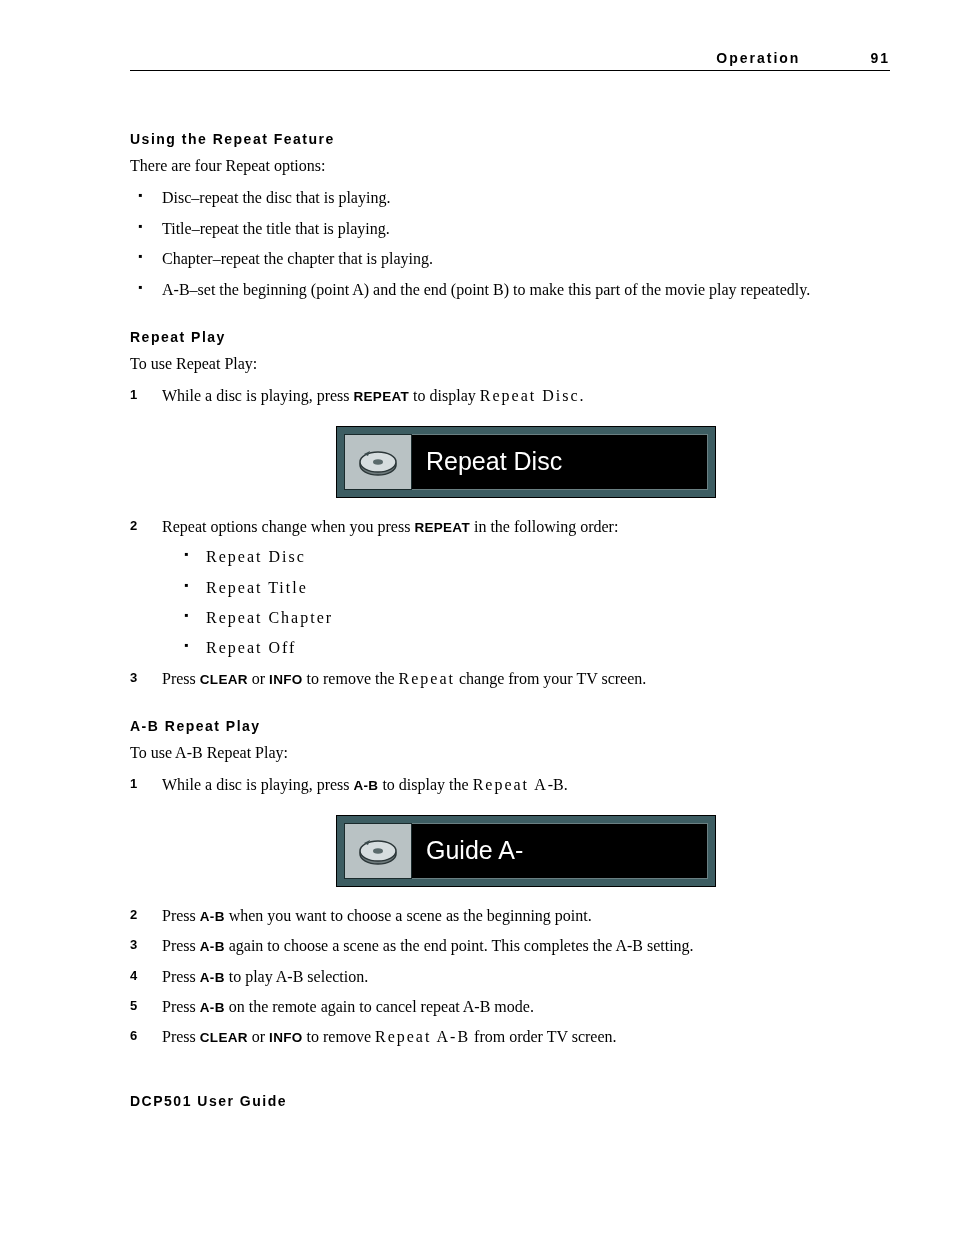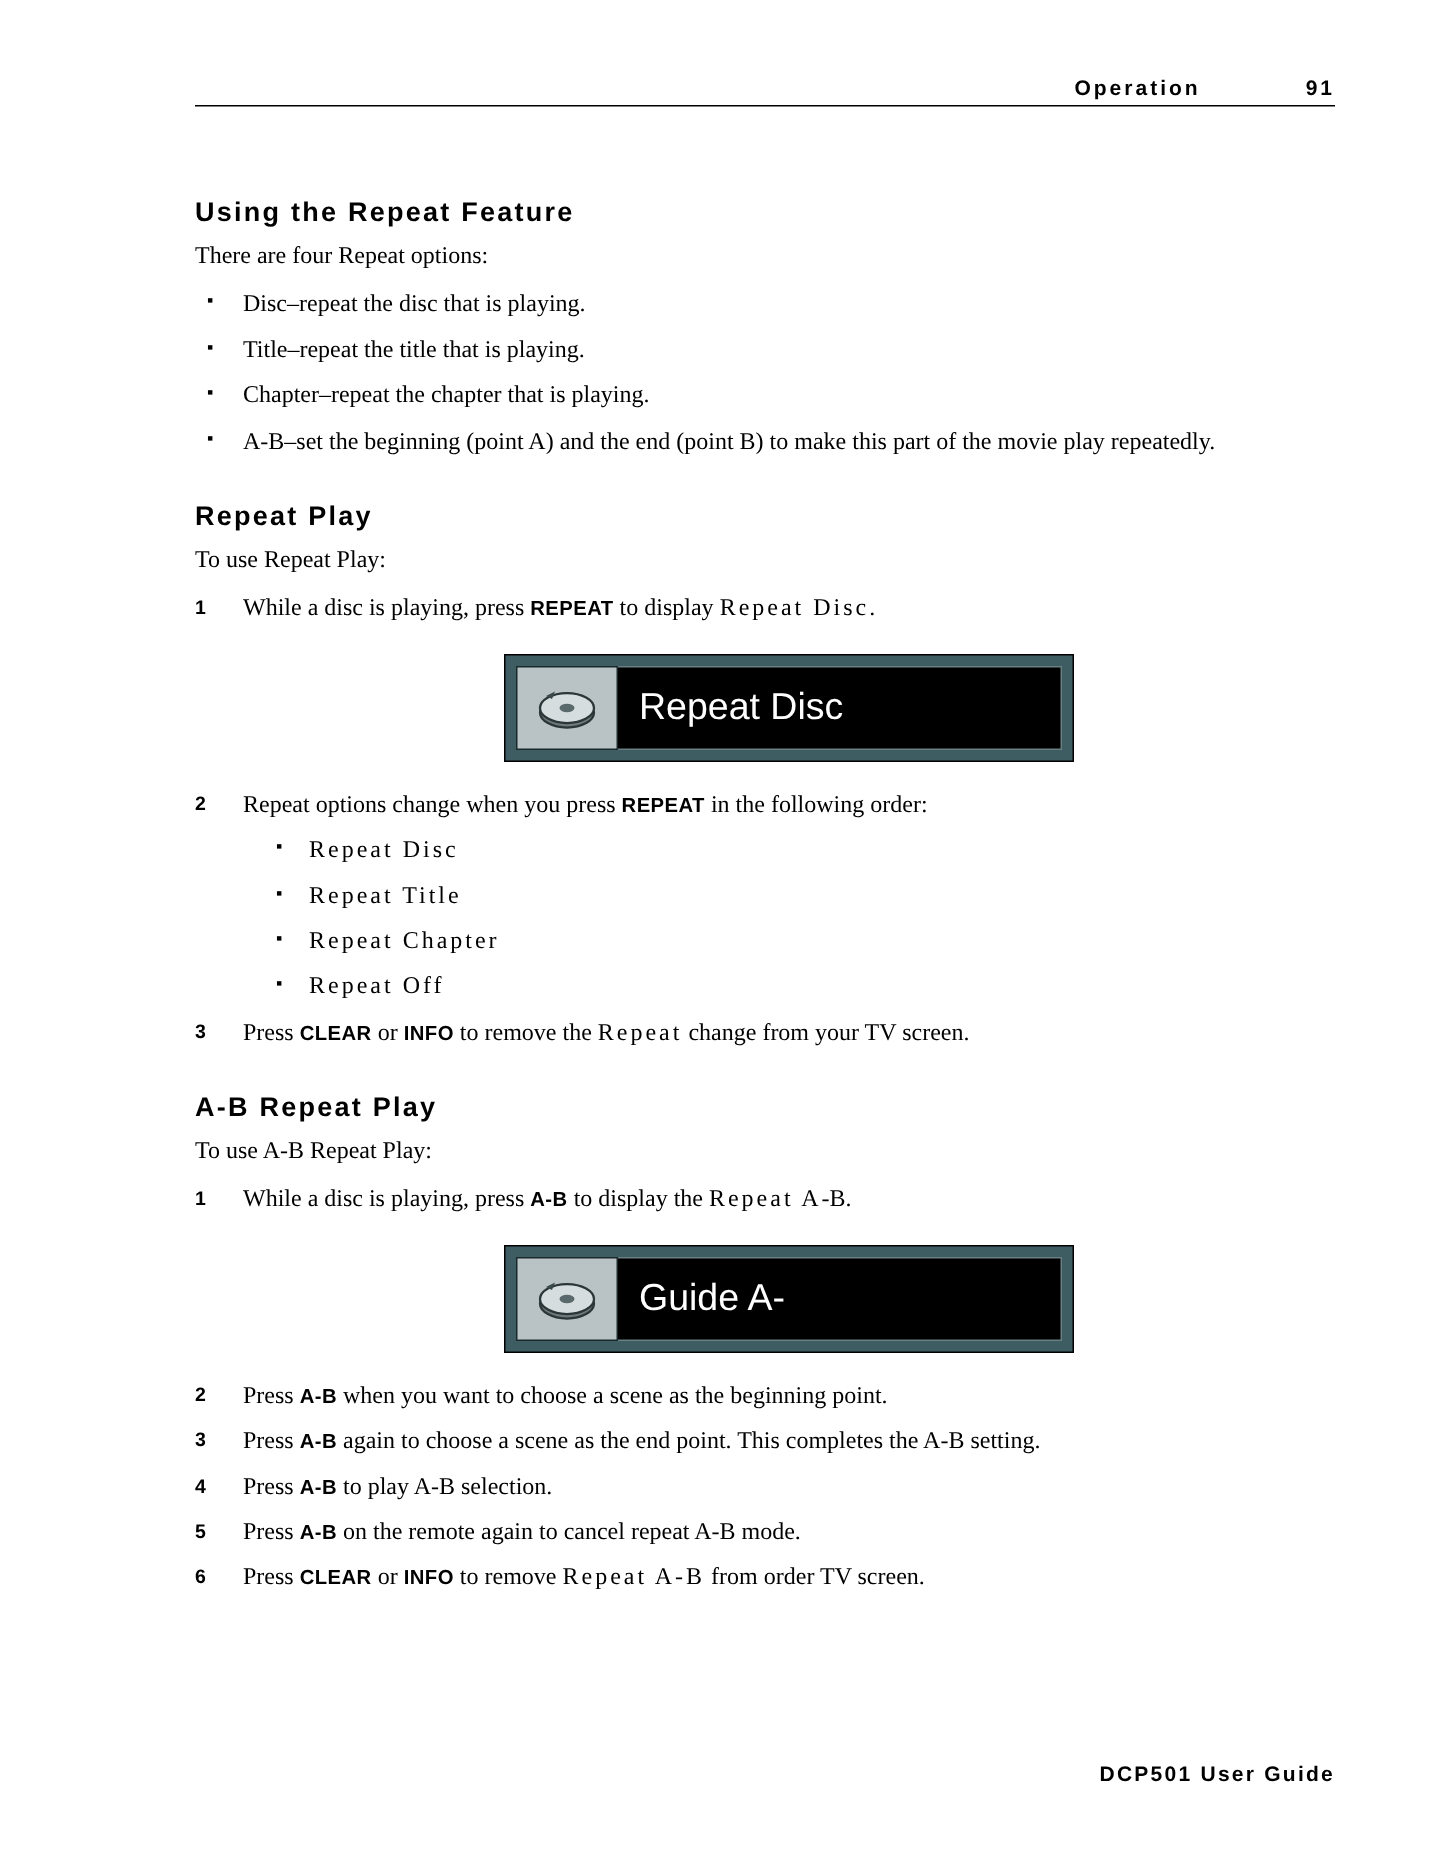--- a/index.html
+++ b/index.html
@@ -24,21 +24,21 @@
     font-family: Arial, Helvetica, sans-serif;
     font-weight: bold;
     letter-spacing: 2px;
     font-size: 14px;
     margin-bottom: 60px;
   }
   .section-heading {
     font-family: Arial, Helvetica, sans-serif;
     font-weight: bold;
     letter-spacing: 1.5px;
-    font-size: 18px;
+    font-size: 14px;
     margin-top: 28px;
     margin-bottom: 8px;
   }
   .para {
     font-family: Georgia, 'Times New Roman', serif;
     margin: 2px 0 10px 0;
     line-height: 1.4;
   }
   ul.bullets {
     list-style: none;
@@ -140,22 +140,21 @@
     font-size: 25px;
     display: flex;
     align-items: center;
     padding-left: 14px;
   }
   .footer {
     font-family: Arial, Helvetica, sans-serif;
     font-weight: bold;
     letter-spacing: 1.5px;
     font-size: 14px;
-    text-align: right;
-    margin-top: 110px;
+    margin-top: 44px;
   }
   .disc-svg { width: 46px; height: 40px; }
 </style>
 </head>
 <body>
 
 <div class="page">
 
   <div class="header-line">
     <span>Operation</span>

